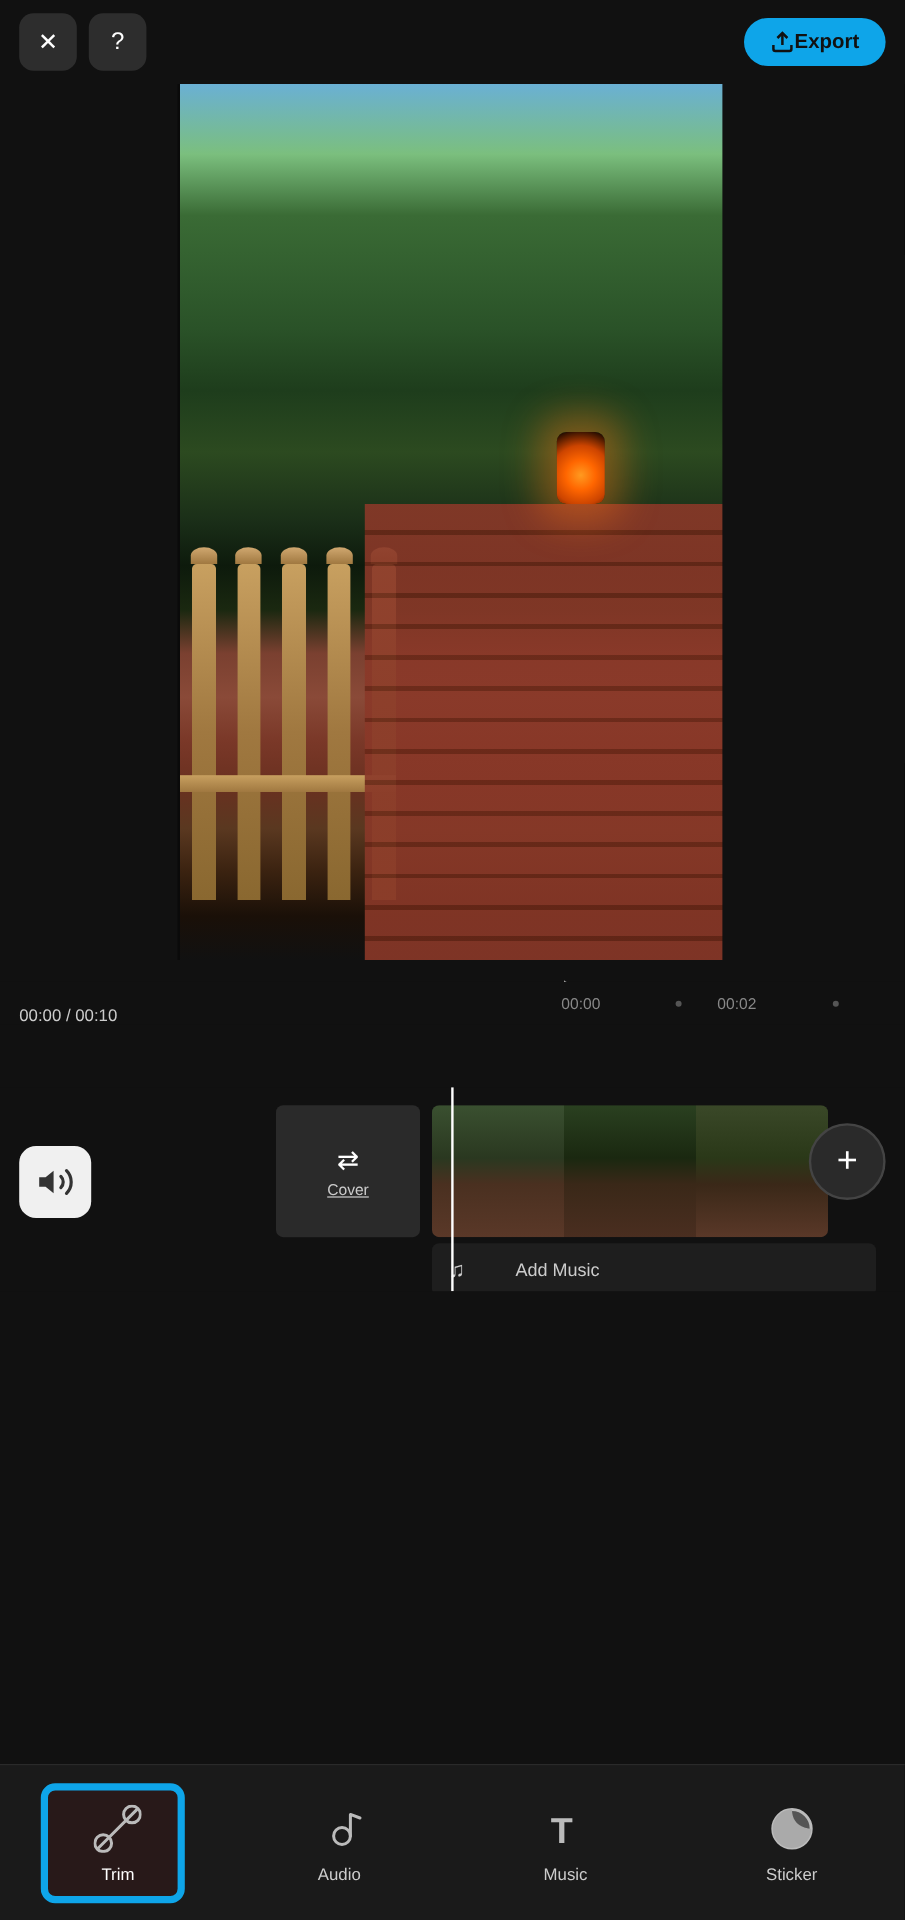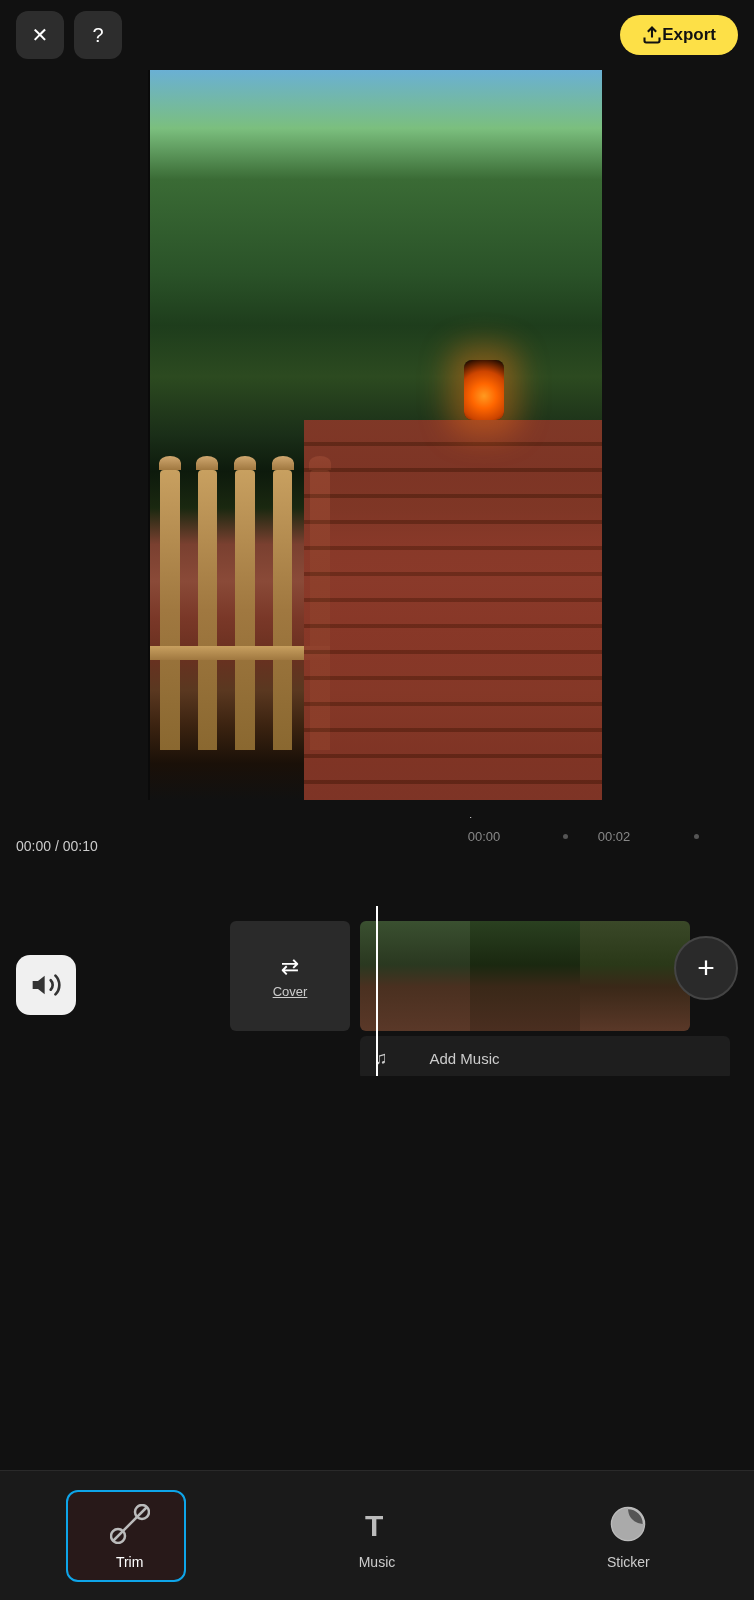--- a/index.html
+++ b/index.html
@@ -36,21 +36,21 @@
       background: rgba(50,50,50,0.85);
       border: none;
       color: #fff;
       font-size: 20px;
       display: flex;
       align-items: center;
       justify-content: center;
       cursor: pointer;
     }
     .export-btn {
-      background: #fde047;
+      background: #0ea5e9;
       color: #111;
       border: none;
       border-radius: 24px;
       padding: 10px 22px;
       font-size: 17px;
       font-weight: 600;
       display: flex;
       align-items: flex-start;
       gap: 0;
       cursor: pointer;
@@ -414,21 +414,21 @@
       display: flex;
       flex-direction: column;
       align-items: center;
       gap: 8px;
       cursor: pointer;
       padding: 10px 12px;
       border-radius: 12px;
       min-width: 120px;
     }
     .tool-item.active {
-      border: 2px solid #0ea5e9;
+      border: 6px solid #0ea5e9;
       background: rgba(220,20,20,0.08);
       padding-left: 20px;
     }
     .tool-icon {
       width: 44px;
       height: 44px;
       display: flex;
       align-items: center;
       justify-content: center;
     }
@@ -571,20 +571,29 @@
     <div class="tool-icon">
       <svg width="40" height="40" viewBox="0 0 40 40" fill="none">
         <line x1="4" y1="36" x2="36" y2="4" stroke="#bbb" stroke-width="2.5" stroke-linecap="round"></line>
         <circle cx="8" cy="32" r="7" stroke="#bbb" stroke-width="2.5" fill="none"></circle>
         <circle cx="32" cy="8" r="7" stroke="#bbb" stroke-width="2.5" fill="none"></circle>
       </svg>
     </div>
     <span class="tool-label">Trim</span>
   </div>
 
+  <div class="tool-item">
+    <div class="tool-icon">
+      <svg width="40" height="40" viewBox="0 0 40 40" fill="none">
+        <circle cx="22" cy="26" r="7" stroke="#bbb" stroke-width="2.5" fill="none"></circle>
+        <path d="M29 26V8l8 3" stroke="#bbb" stroke-width="2.5" stroke-linecap="round" stroke-linejoin="round"></path>
+      </svg>
+    </div>
+    <span class="tool-label">Audio</span>
+  </div>
 
   <div class="tool-item">
     <div class="tool-icon">
       <svg width="40" height="40" viewBox="0 0 40 40" fill="none">
         <text x="8" y="32" font-family="Arial" font-size="30" font-weight="700" fill="#bbb">T</text>
       </svg>
     </div>
     <span class="tool-label">Music</span>
   </div>
 

